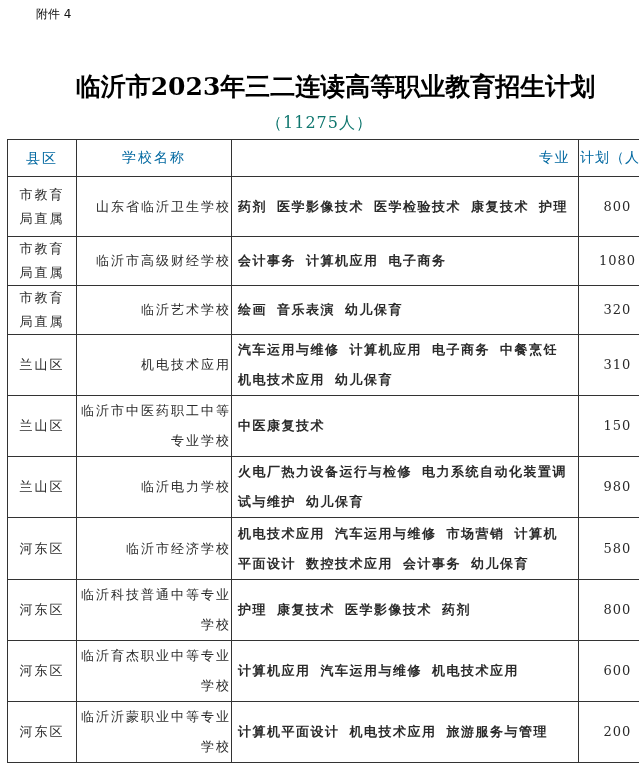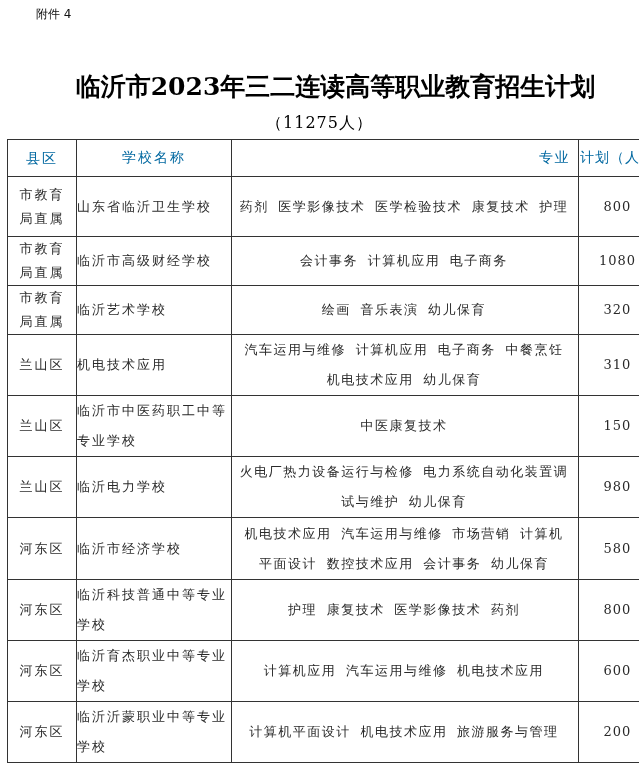--- a/index.html
+++ b/index.html
@@ -1,26 +1,26 @@
 <!DOCTYPE html>
 <html><head>
 <meta charset="utf-8">
 <style>
   html, body { margin: 0; padding: 0; background: #ffffff; }
   body { width: 639px; height: 768px; position: relative; overflow: hidden; color: #1a1a1a; font-family: "DejaVu Serif", "Liberation Serif", serif; }
   .attach { position: absolute; left: 36px; top: 6px; font-family: "DejaVu Sans", "Liberation Sans", sans-serif; font-size: 12px; color: #111; }
   .title { position: absolute; left: 16px; width: 639px; top: 70px; text-align: center; font-size: 25px; font-weight: bold; color: #000; letter-spacing: 0px; font-family: "DejaVu Serif", "Liberation Serif", serif; }
-  .subtitle { position: absolute; left: 0; width: 639px; top: 113px; text-align: center; font-size: 16px; color: #000000; letter-spacing: 1px; }
+  .subtitle { position: absolute; left: 0; width: 639px; top: 113px; text-align: center; font-size: 16px; color: #0f766e; letter-spacing: 1px; }
   table.plan { position: absolute; left: 7px; top: 139px; width: 625px; border-collapse: collapse; table-layout: fixed; }
   table.plan td, table.plan th { border: 1.5px solid #333; padding: 0; vertical-align: middle; }
   table.plan th { font-family: "DejaVu Sans", "Liberation Sans", sans-serif; font-weight: normal; font-size: 14px; height: 36px; text-align: center; color: #0369a1; }
   table.plan td { font-size: 13px; color: #2a2a2a; line-height: 30px; }
   .c-dist { width: 60px; text-align: center; line-height: 24px !important; padding: 0 4px !important; letter-spacing: 2px; }
-  .c-school { width: 154px; text-align: left; letter-spacing: 2px; }
-  .c-major { width: 332px; text-align: center; padding: 0 8px 0 6px !important; letter-spacing: 1.5px; word-spacing: 4px; }
+  .c-school { width: 154px; text-align: right; letter-spacing: 2px; }
+  .c-major { width: 332px; text-align: left; padding: 0 8px 0 6px !important; letter-spacing: 1.5px; word-spacing: 4px; font-weight: bold; }
   .c-count { width: 77px; text-align: center; letter-spacing: 1px; }
   .r1 { height: 60px; } .r2 { height: 48px; } .r3 { height: 46px; }
   .r4 { height: 61px; } .r5 { height: 61px; } .r6 { height: 61px; }
   .r7 { height: 62px; } .r8 { height: 61px; } .r9 { height: 61px; } .r10 { height: 61px; }
   .dist-wrap { display: inline-block; width: 48px; }
 </style>
 </head>
 <body>
 
 <div class="attach">附件 4</div>

